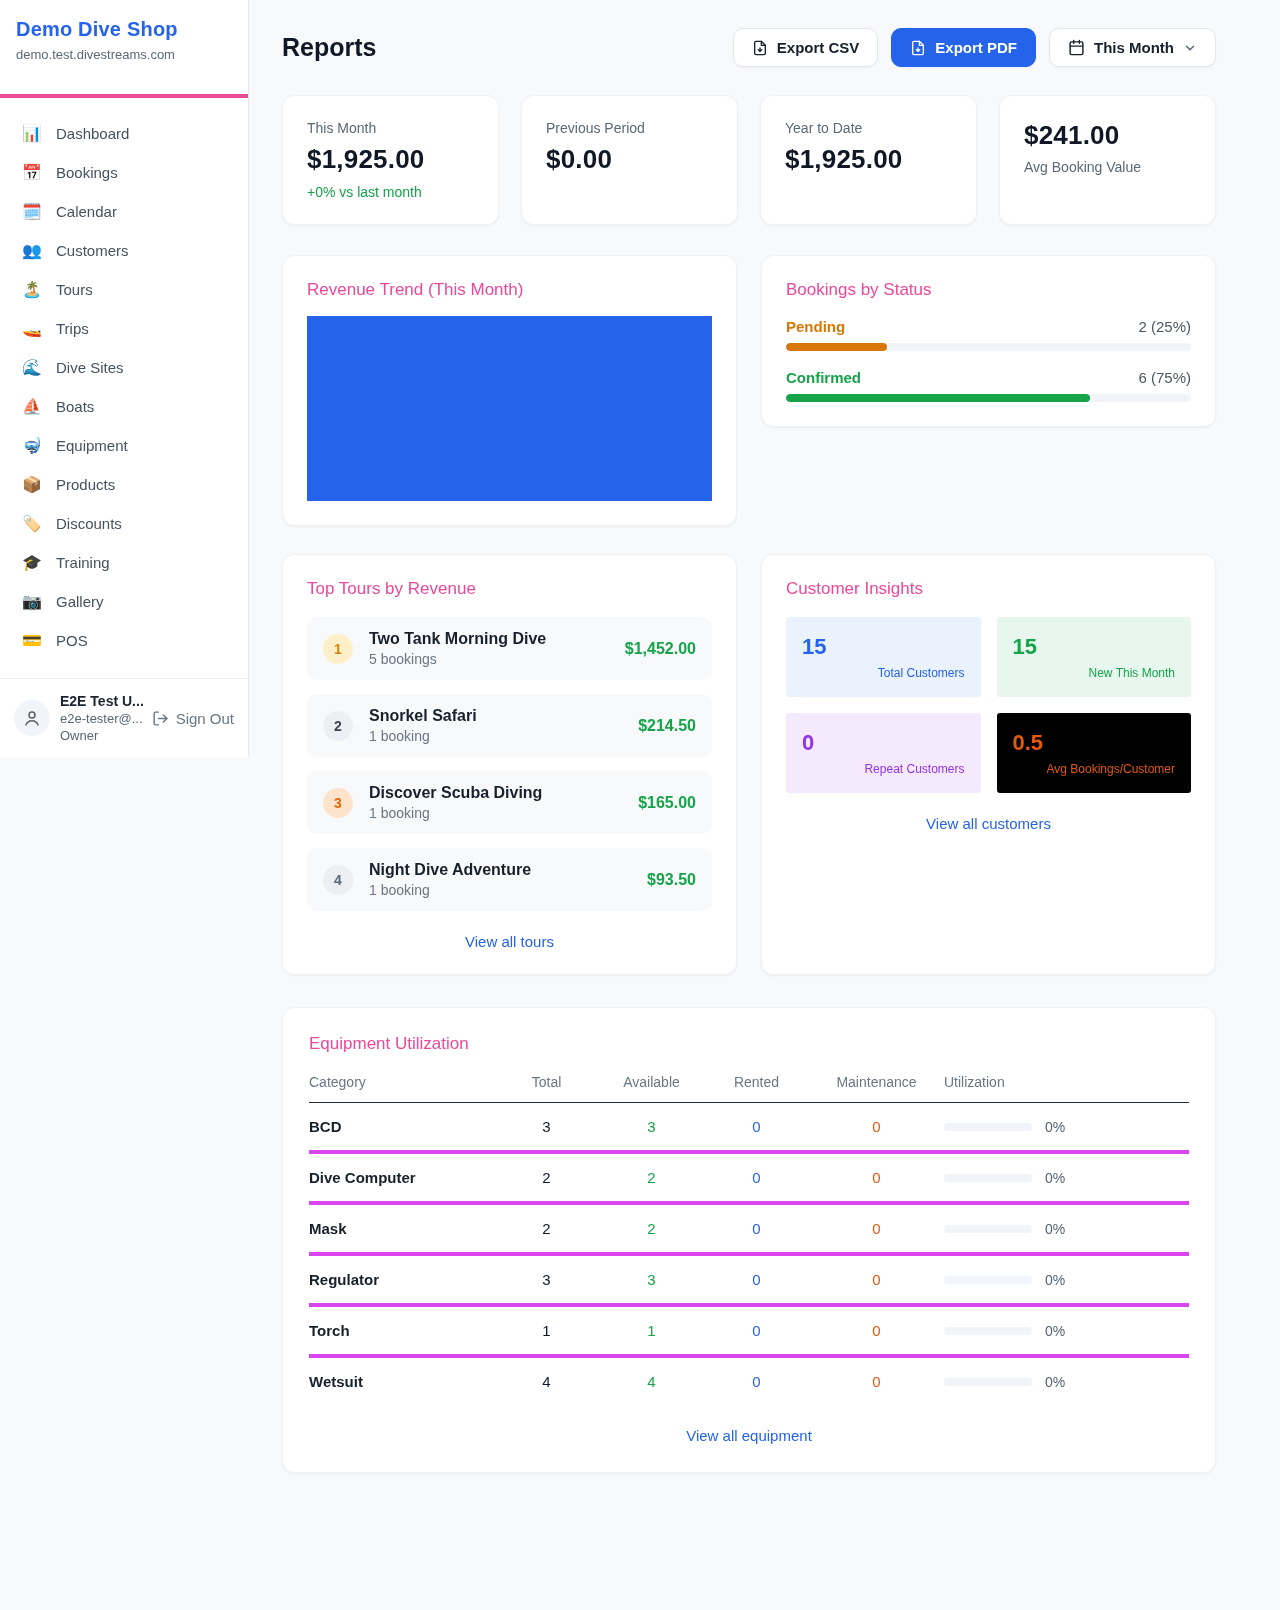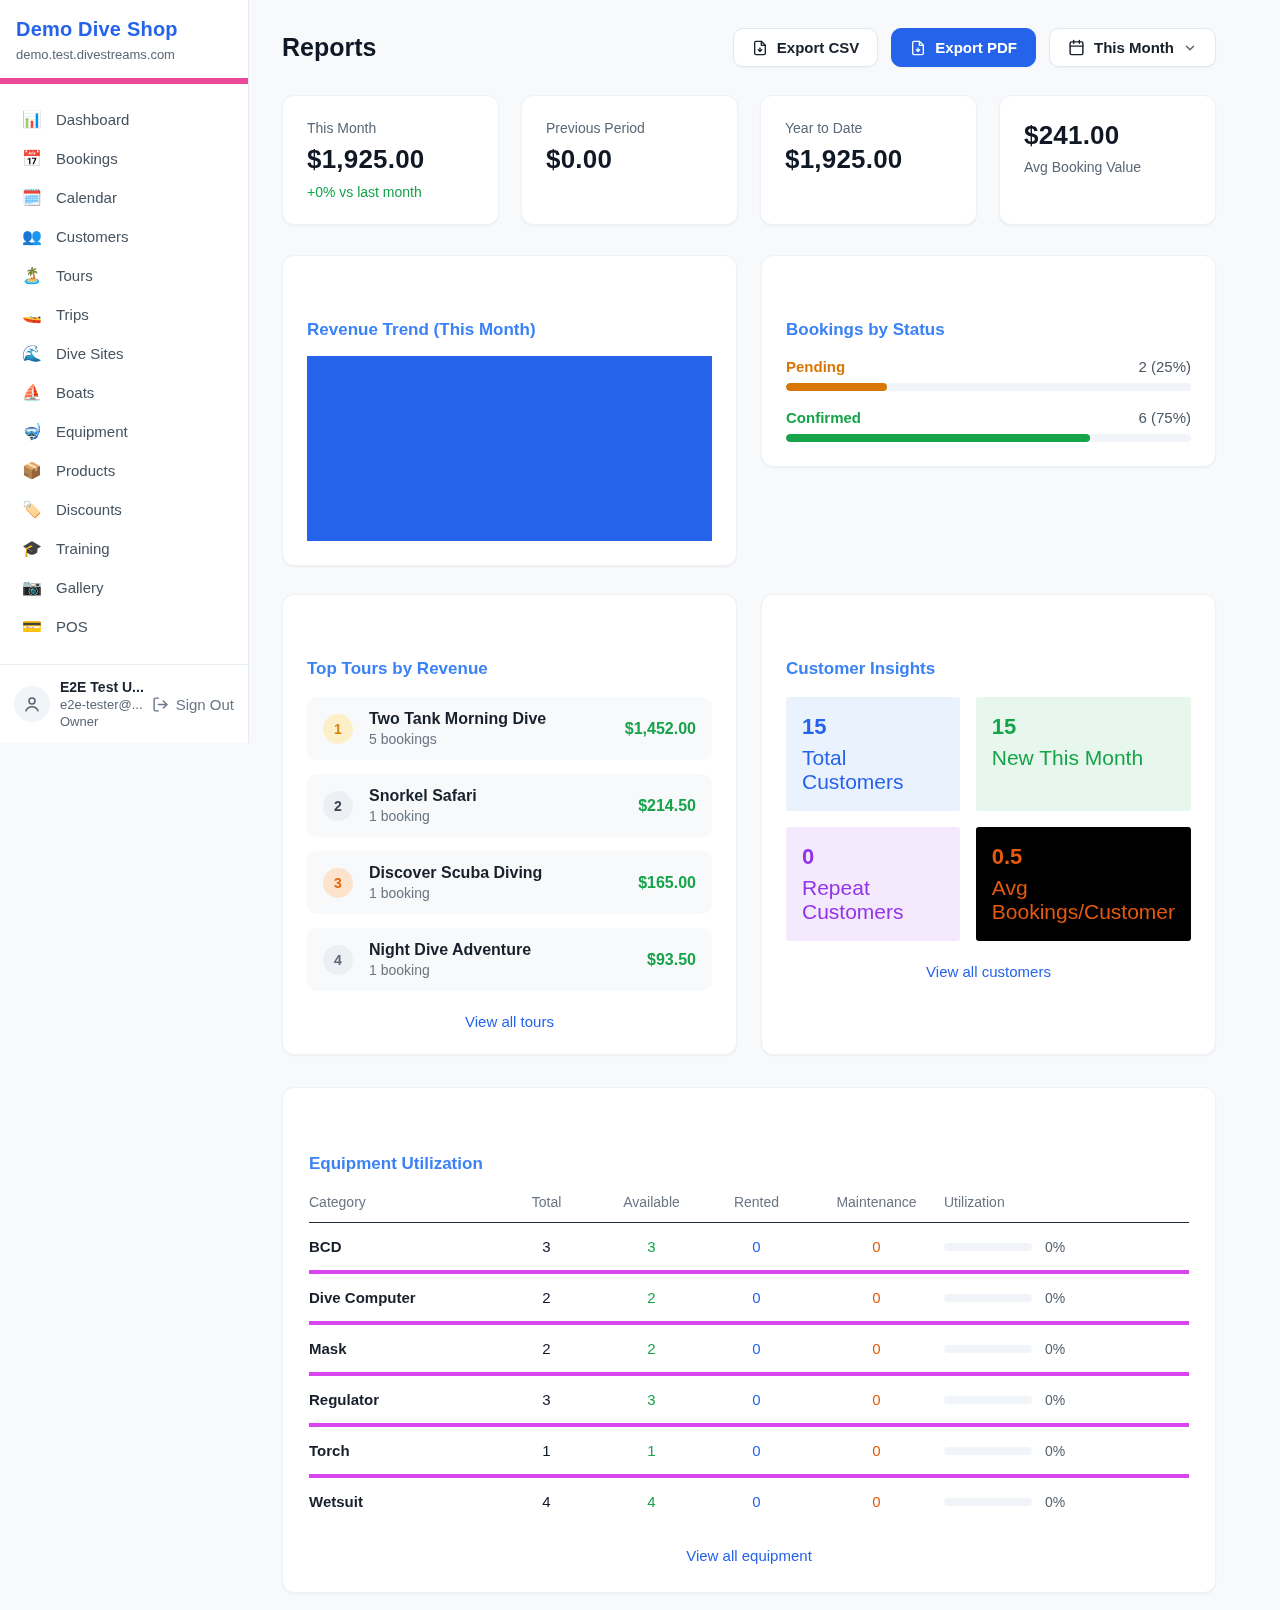--- a/index.html
+++ b/index.html
@@ -10,21 +10,21 @@
     color:#0f172a;
     min-height:1610px;
   }
   .app { display:flex; align-items:flex-start; min-height:1610px; }
 
   
   .sidebar {
     width:249px; background:#ffffff; border-right:1px solid #e5eaf0;
     flex:0 0 249px;
   }
-  .brand { padding:18px 16px 16px 16px; border-bottom:6px solid #ec4899; }
+  .brand { padding:18px 16px 32px 16px; border-bottom:4px solid #ec4899; }
   .brand-name { color:#2563eb; font-size:20px; font-weight:700; letter-spacing:.2px; }
   .brand-domain { color:#5b6877; font-size:13px; margin-top:6px; }
   .nav { padding:16px 12px 10px 12px; }
   .nav-item {
     display:flex; align-items:center; gap:14px;
     padding:10px 10px; border-radius:8px; cursor:pointer;
     color:#45525f; font-size:15px;
   }
   .nav-icon { width:20px; font-size:16px; text-align:center; }
   .user-box {
@@ -52,21 +52,21 @@
     box-shadow:0 1px 2px rgba(16,24,40,.04);
   }
   .btn-primary { background:#2563eb; border-color:#2563eb; color:#fff; }
   .btn svg { display:block; }
 
   
   .card {
     background:#fff; border-radius:12px; padding:24px;
     box-shadow:0 1px 2px rgba(16,24,40,.05); border:1px solid #eef1f5;
   }
-  .card-title { font-size:17px; font-weight:700; color:#3b82f6;margin-top:40px; }
+  .card-title { font-size:17px; font-weight:400; color:#ec4899; }
 
   .stats-grid { display:grid; grid-template-columns:repeat(4,1fr); gap:22px; margin-bottom:30px; }
   .stat-label { color:#5b6877; font-size:14px; }
   .stat-value { font-size:26px; font-weight:800; color:#101826; margin-top:8px; letter-spacing:.2px; }
   .stat-delta { color:#16a34a; font-size:14px; margin-top:9px; }
   .stat-card-flip .stat-value { margin-top:0; }
   .stat-card-flip .stat-label { margin-top:8px; }
 
   .grid-2 { display:grid; grid-template-columns:1fr 1fr; gap:24px; }
   .row-1 { align-items:start; margin-bottom:28px; }
@@ -103,21 +103,21 @@
   .tour-info { flex:1; min-width:0; }
   .tour-name { font-size:16px; font-weight:700; color:#18202c; }
   .tour-bookings { font-size:14px; color:#6b7684; margin-top:3px; }
   .tour-amount { font-size:16px; font-weight:800; color:#16a34a; }
   .view-link { display:block; text-align:center; color:#2563eb; font-size:15px; margin-top:22px; cursor:pointer; text-decoration:none; }
 
   
   .insights-grid { margin-top:18px; display:grid; grid-template-columns:1fr 1fr; gap:16px; }
   .insight-box { border-radius:3px; padding:17px 16px; }
   .insight-value { font-size:22px; font-weight:800; }
-  .insight-label { font-size:21px; margin-top:6px; }
+  .insight-label { font-size:12px; margin-top:6px;text-align:right; }
   .insight-box:nth-child(1) { background:#eaf2fe; } .insight-box:nth-child(1) .insight-value,
   .insight-box:nth-child(1) .insight-label { color:#2563eb; }
   .insight-box:nth-child(2) { background:#e8f7ee; } .insight-box:nth-child(2) .insight-value,
   .insight-box:nth-child(2) .insight-label { color:#16a34a; }
   .insight-box:nth-child(3) { background:#f4e9fd; } .insight-box:nth-child(3) .insight-value,
   .insight-box:nth-child(3) .insight-label { color:#9333ea; }
   .insight-box:nth-child(4) { background:#000000; } .insight-box:nth-child(4) .insight-value,
   .insight-box:nth-child(4) .insight-label { color:#e4590c; }
 
   

